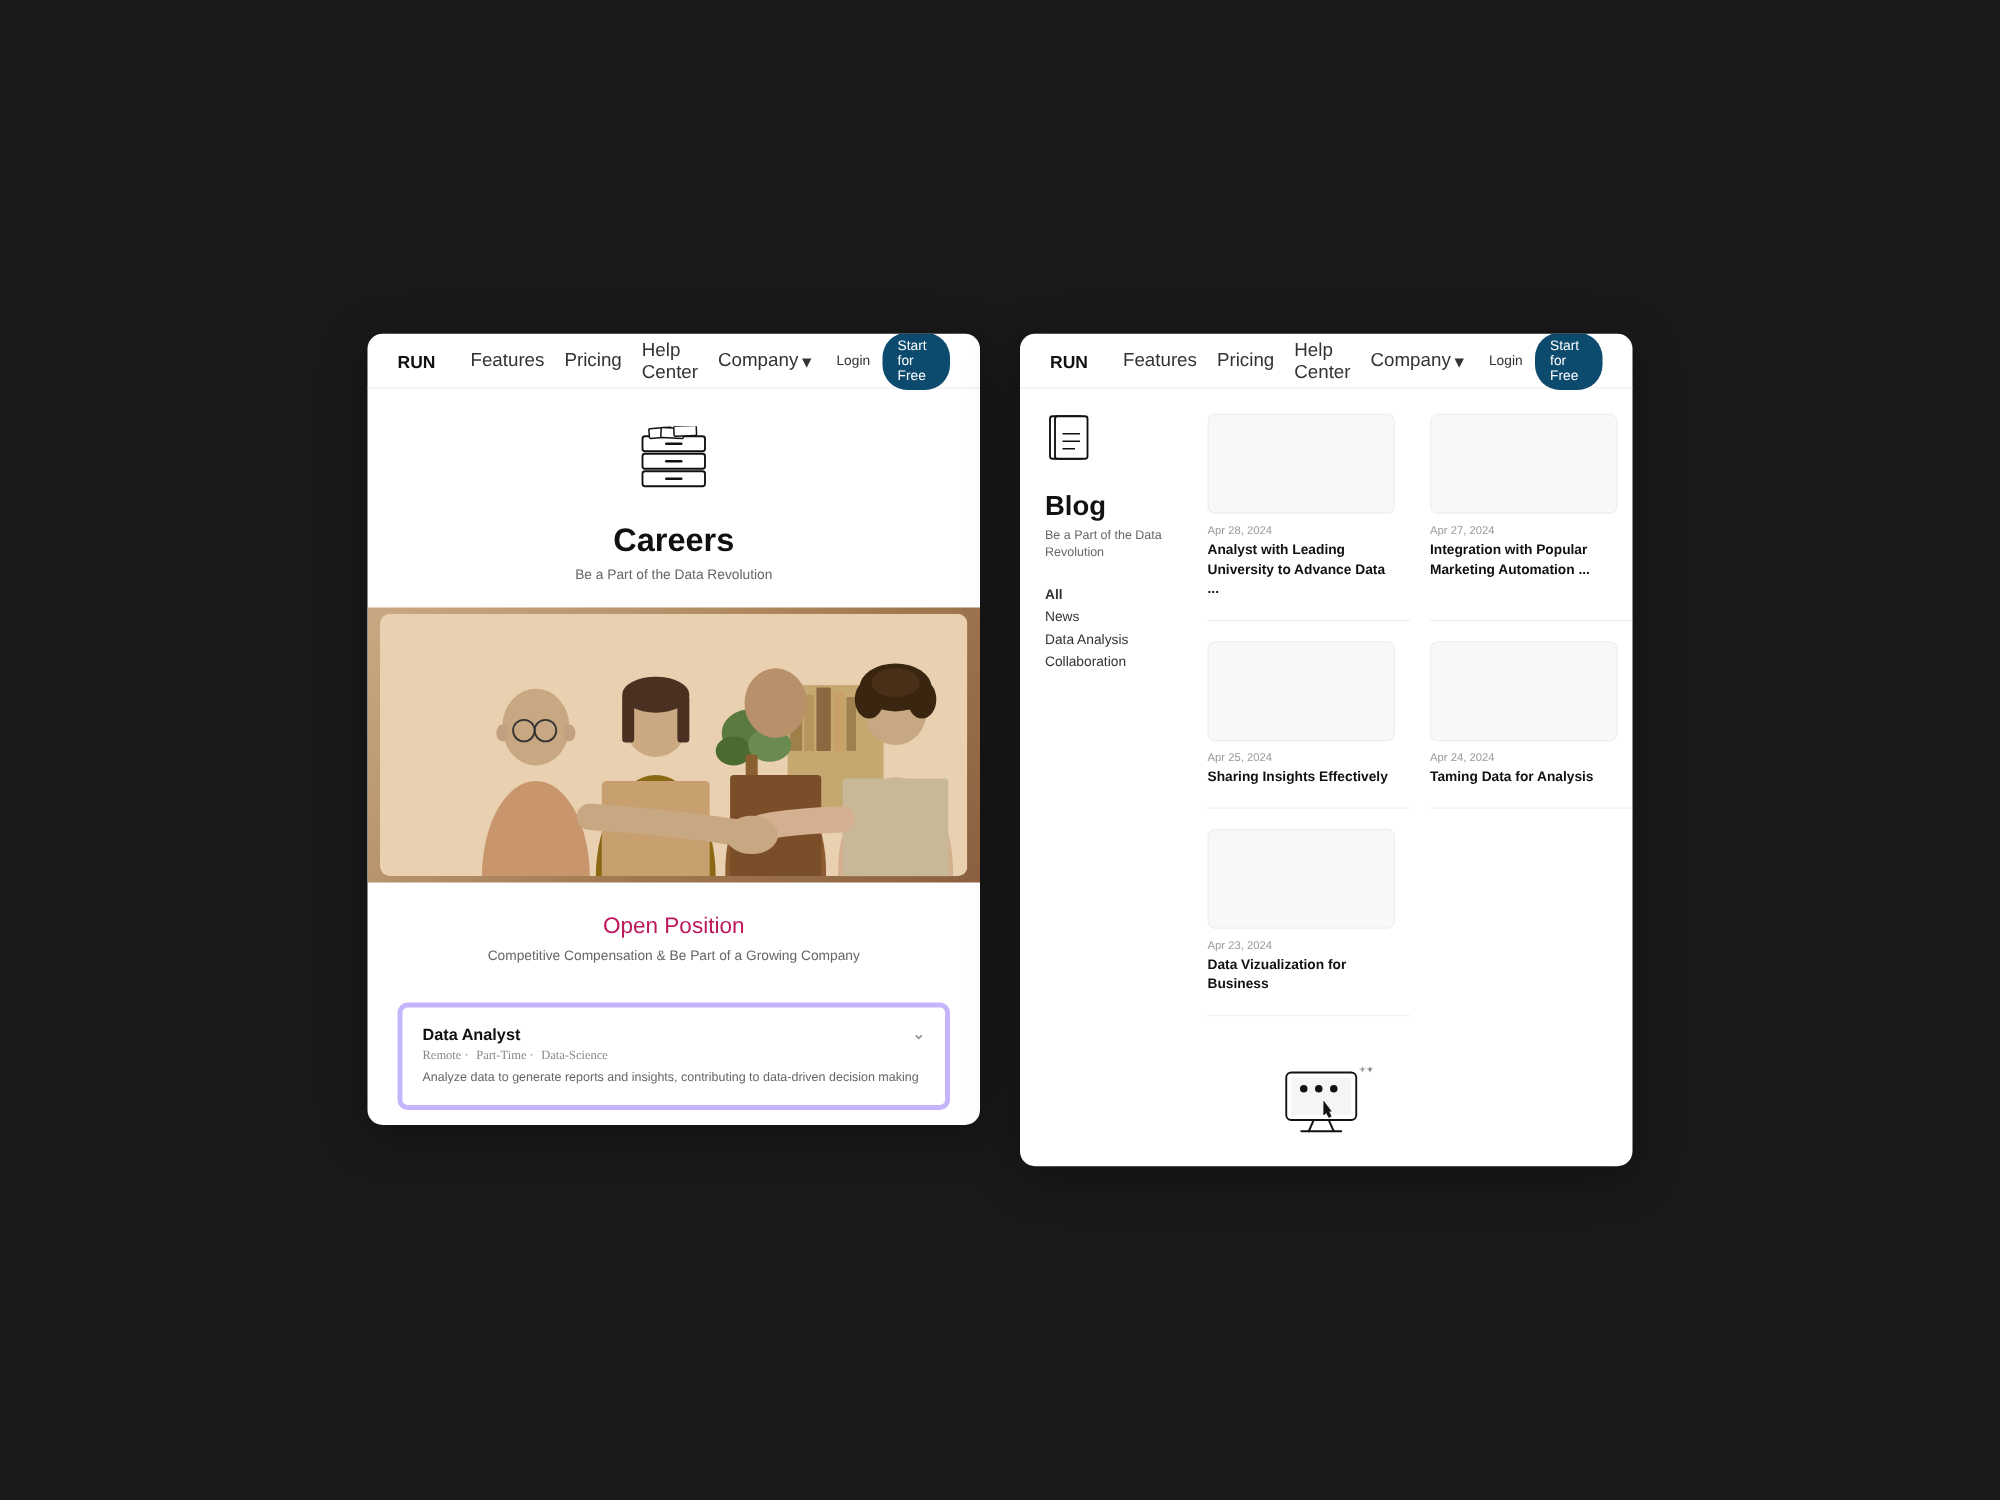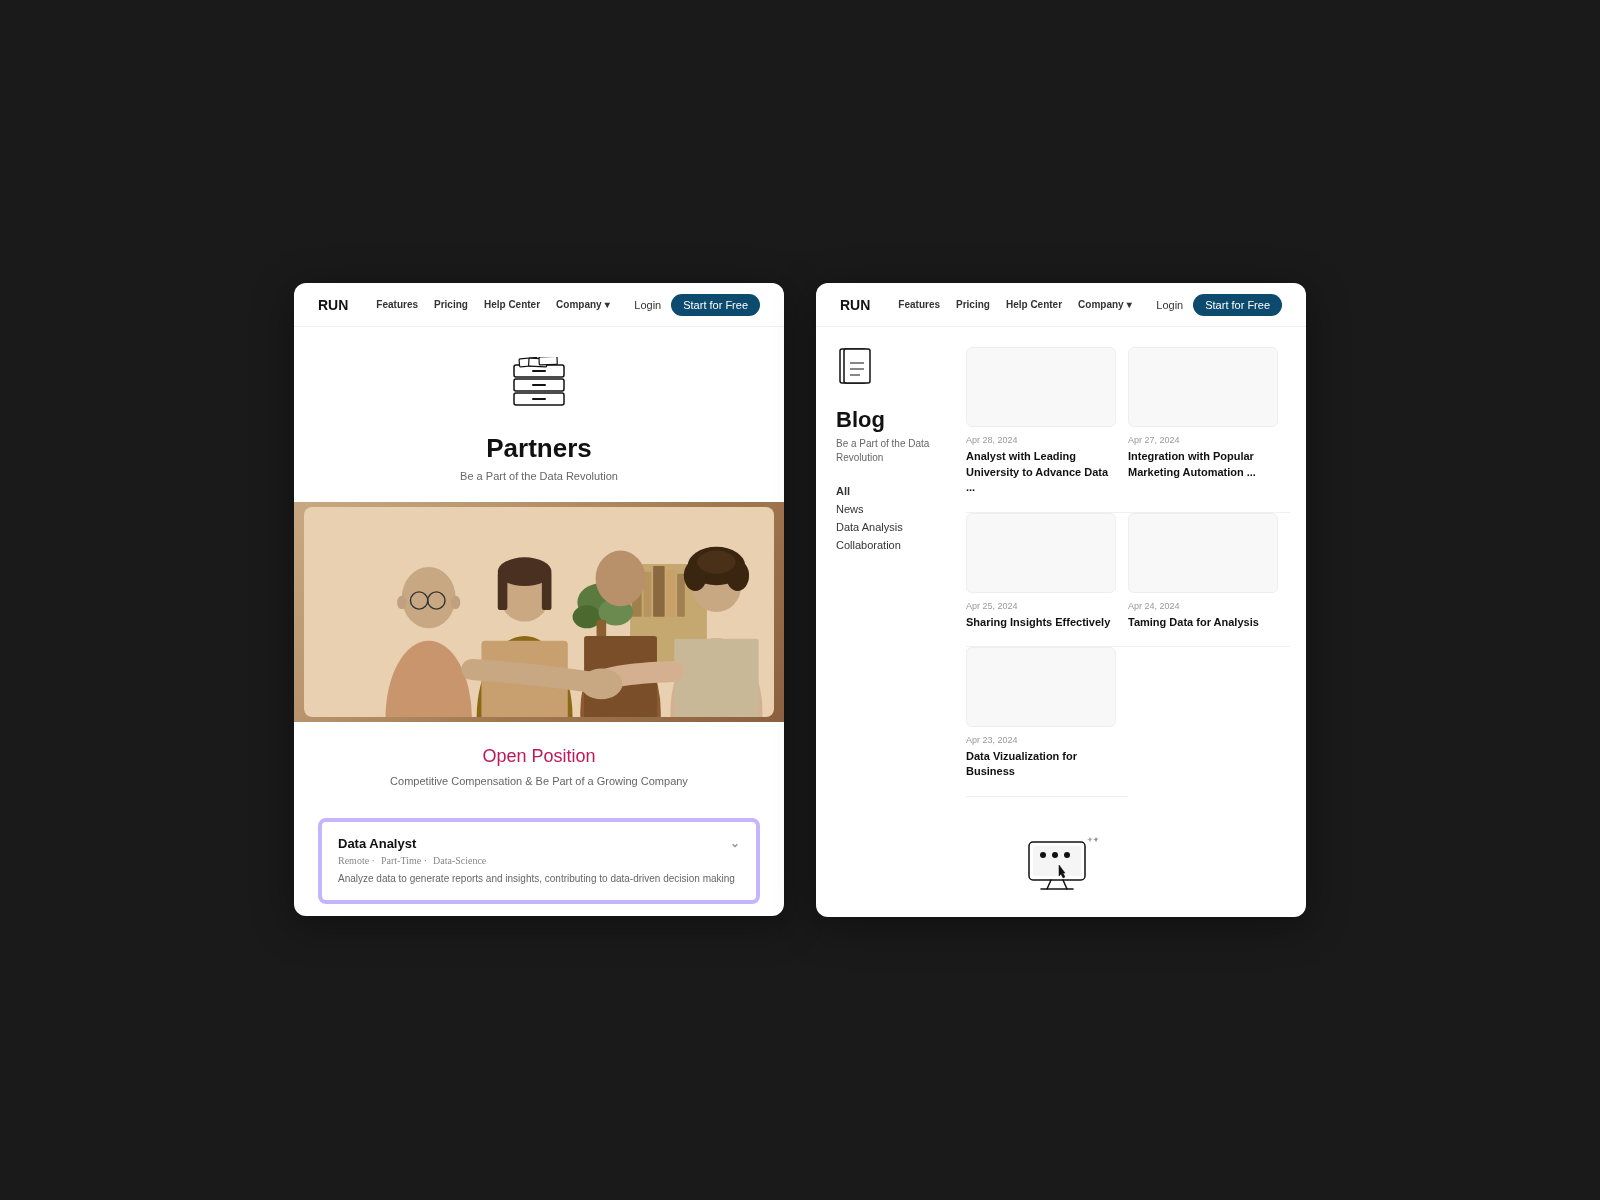--- a/index.html
+++ b/index.html
@@ -38,27 +38,26 @@
       font-size: 14px;
       color: #111;
       margin-right: 8px;
     }
     .nav-links {
       display: flex;
       gap: 16px;
       flex: 1;
     }
     .nav-link {
-      font-size: 10px;
+      font-size: 15px;
       color: #333;
       cursor: pointer;
       display: flex;
       align-items: center;
       gap: 3px;
-      font-weight: bold;
     }
     .nav-actions {
       display: flex;
       align-items: center;
       gap: 10px;
     }
     .nav-login {
       font-size: 11px;
       color: #333;
       cursor: pointer;
@@ -199,22 +198,21 @@
       color: #333;
       cursor: pointer;
     }
     .blog-filter-item.active {
       font-weight: 700;
     }
     .blog-grid {
       flex: 1;
       display: grid;
       grid-template-columns: 1fr 1fr;
-      gap: 0;
-      padding-right: 16px;
+      gap: 16px;
     }
     .blog-card {
       padding: 0 12px 16px 0;
       border-bottom: 1px solid #f0f0f0;
       margin-bottom: 0;
     }
     .blog-card-image {
       width: 100%;
       height: 80px;
       background: #f5f5f5;
@@ -275,21 +273,21 @@
         <rect x="15" y="22" width="50" height="12" rx="2" stroke="#111" stroke-width="1.5" fill="none"></rect>
         <rect x="15" y="36" width="50" height="12" rx="2" stroke="#111" stroke-width="1.5" fill="none"></rect>
         <line x1="34" y1="14" x2="46" y2="14" stroke="#111" stroke-width="2" stroke-linecap="round"></line>
         <line x1="34" y1="28" x2="46" y2="28" stroke="#111" stroke-width="2" stroke-linecap="round"></line>
         <line x1="34" y1="42" x2="46" y2="42" stroke="#111" stroke-width="2" stroke-linecap="round"></line>
 
         <rect x="20" y="2" width="18" height="8" rx="1" stroke="#111" stroke-width="1.2" fill="white" transform="rotate(-5 20 2)"></rect>
         <rect x="30" y="1" width="18" height="8" rx="1" stroke="#111" stroke-width="1.2" fill="white" transform="rotate(3 30 1)"></rect>
         <rect x="40" y="0" width="18" height="8" rx="1" stroke="#111" stroke-width="1.2" fill="white" transform="rotate(-2 40 0)"></rect>
       </svg>
-      <h1 class="careers-title">Partners</h1>
+      <h1 class="careers-title">Careers</h1>
       <p class="careers-subtitle">Be a Part of the Data Revolution</p>
     </div>
 
     <div class="careers-image">
       <div class="careers-image-inner">
         
         <svg width="100%" height="100%" viewBox="0 0 490 220" preserveAspectRatio="xMidYMid slice">
 
           <rect width="490" height="220" fill="#e8d0b0"></rect>
 

